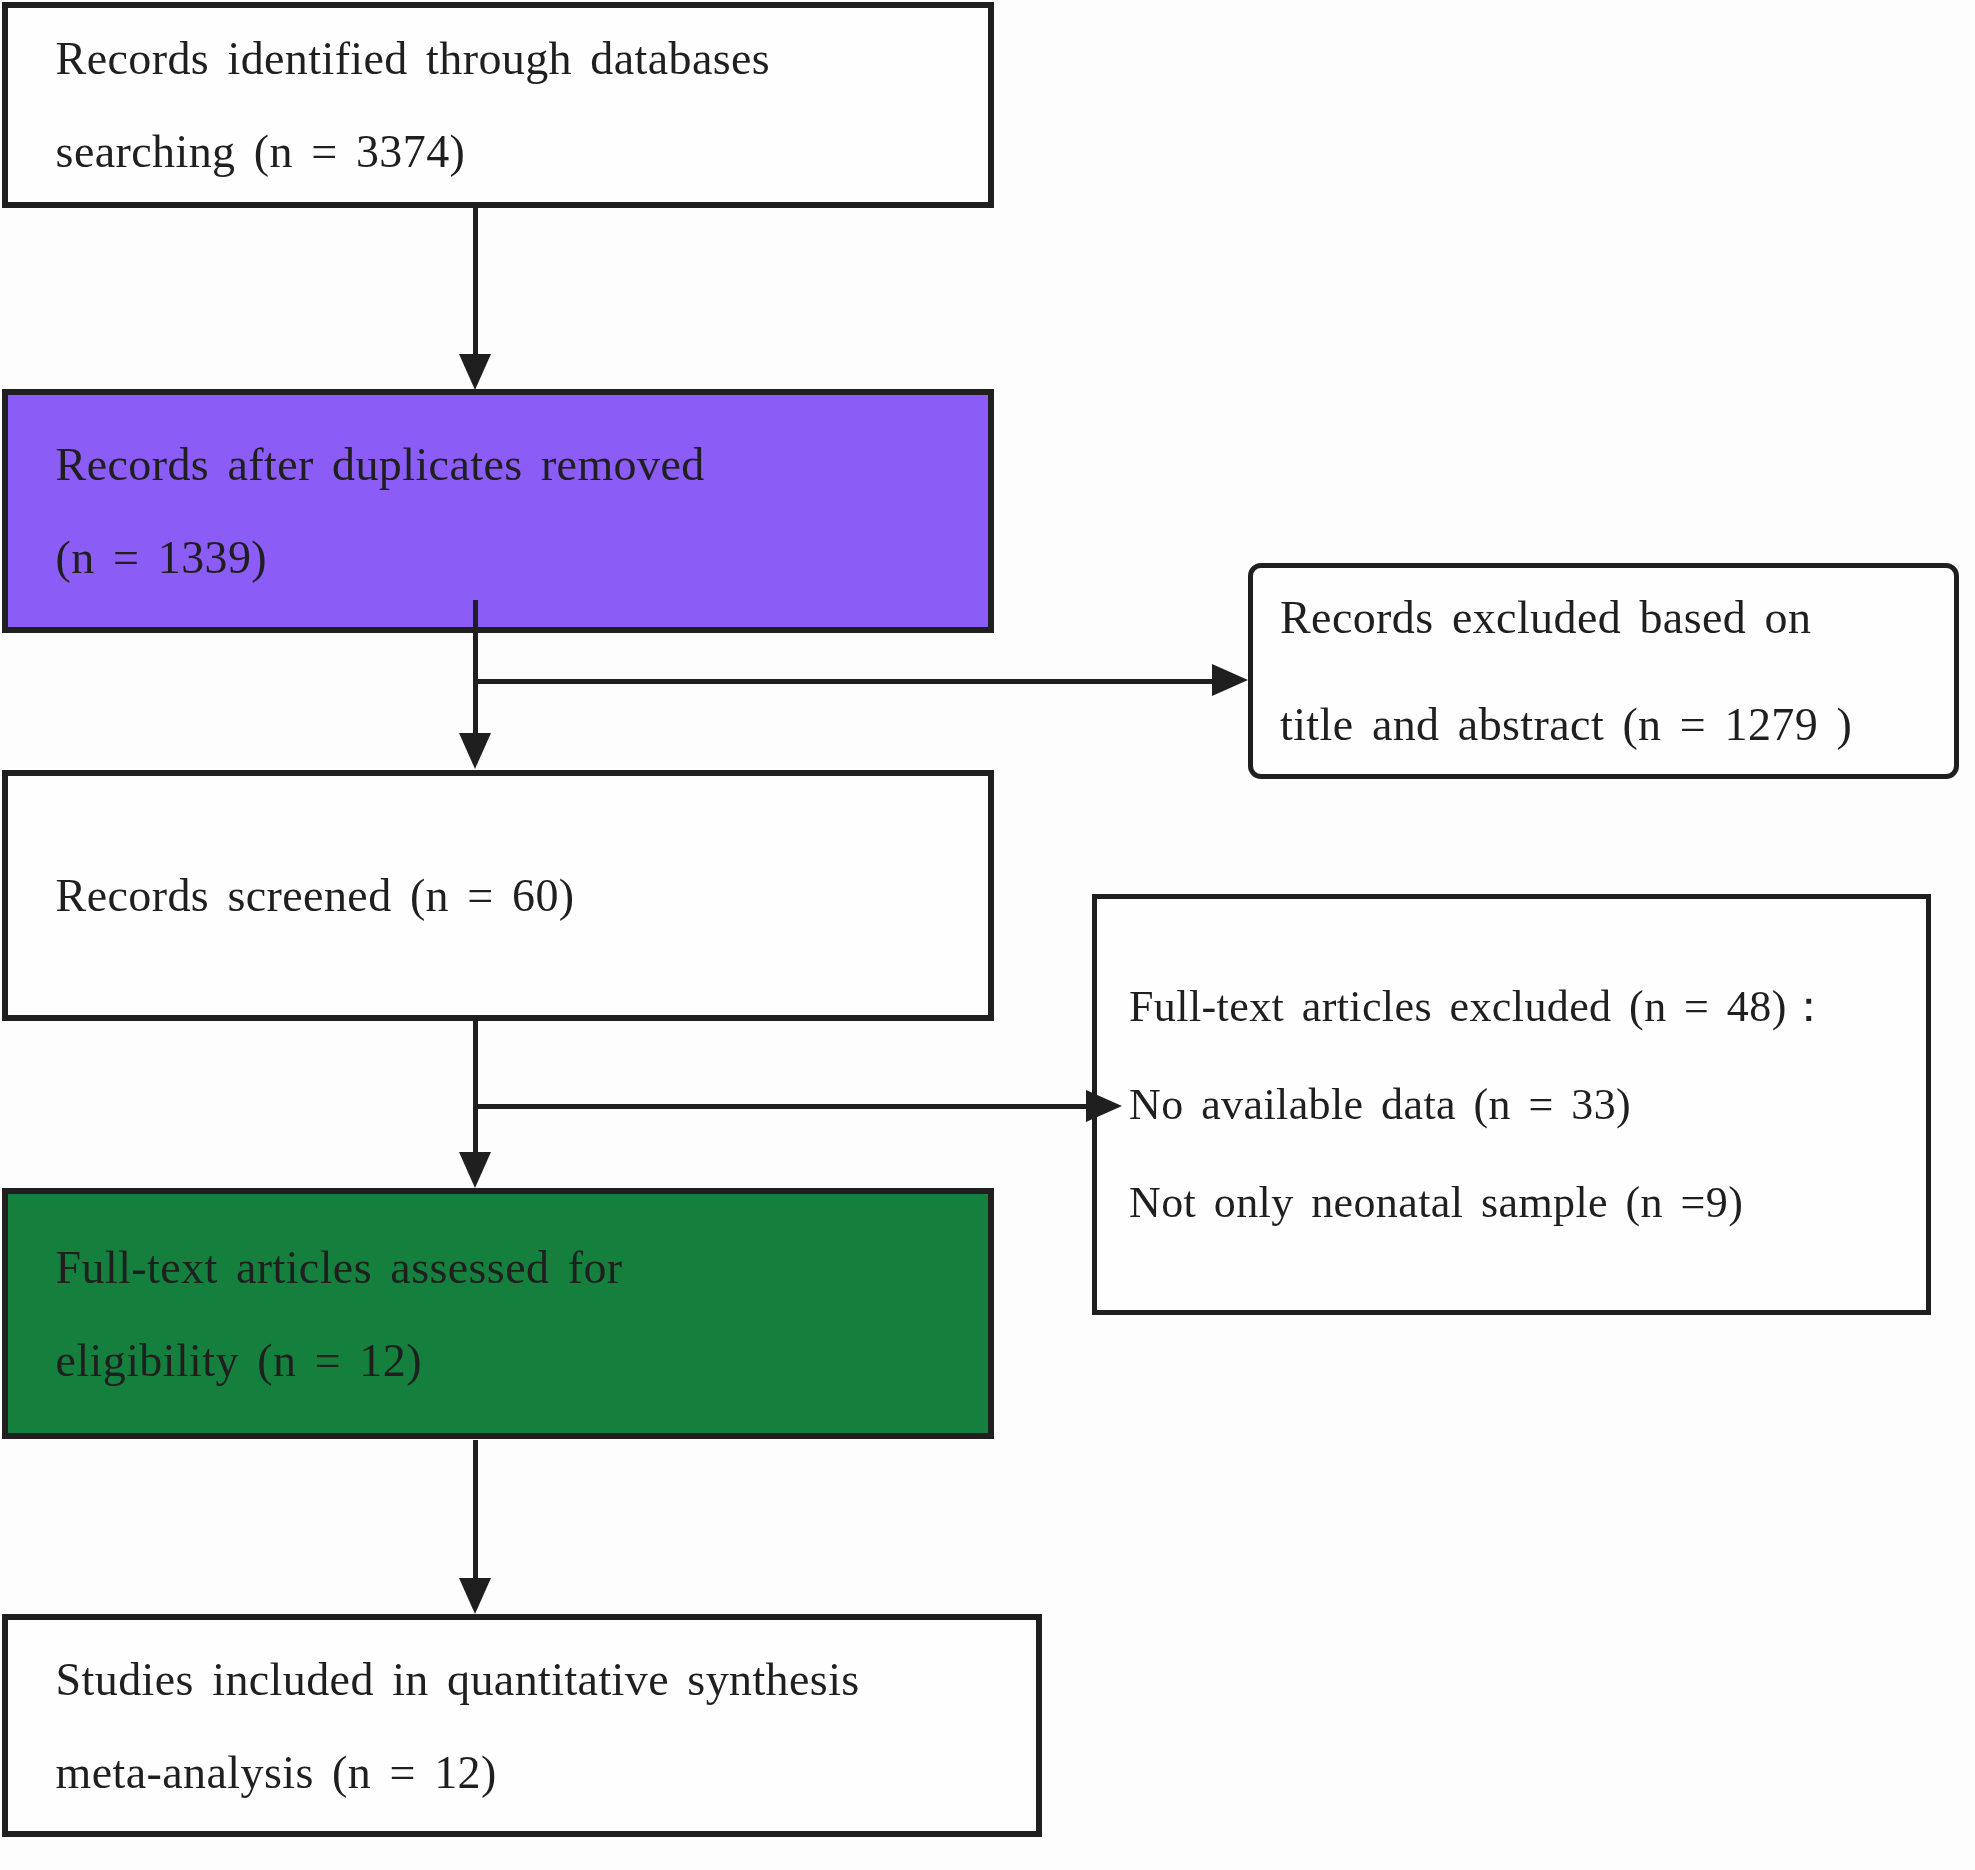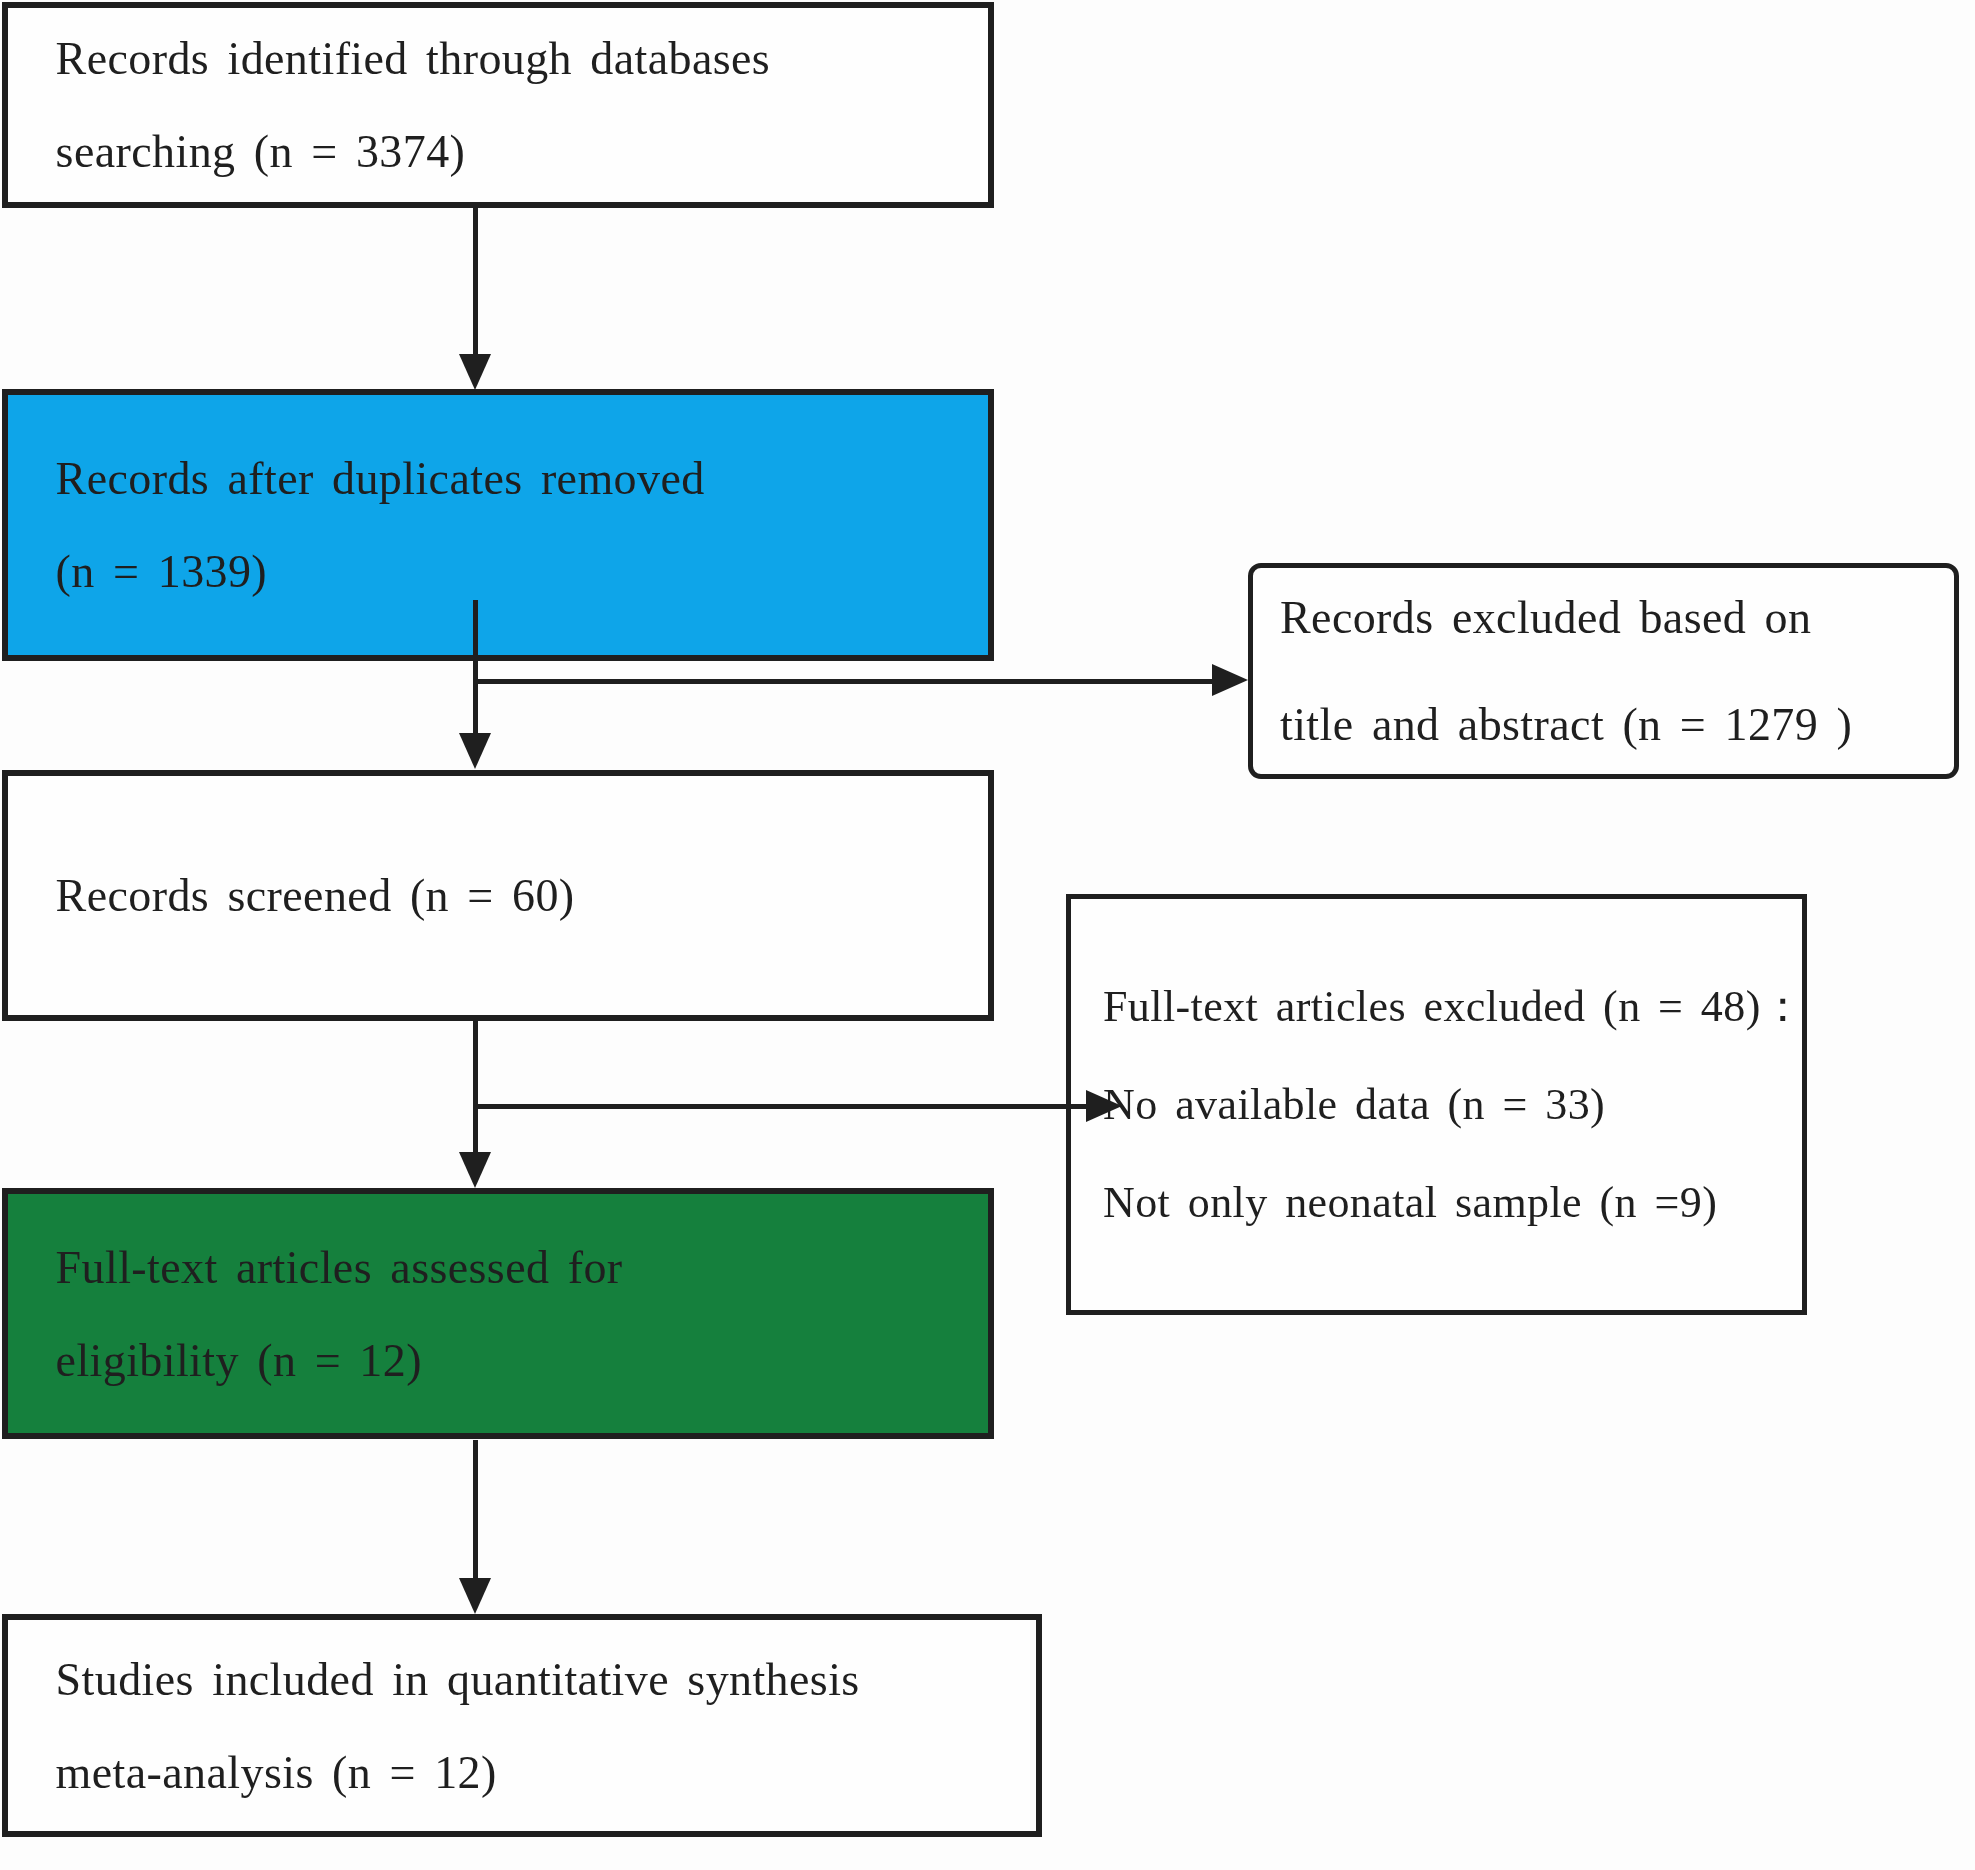--- a/index.html
+++ b/index.html
@@ -71,21 +71,21 @@
 </head>
 <body>
 
 <div class="canvas" style="background: rgb(253, 253, 253);">
 
   <div class="box" id="box-records-identified" style="left: 1.6px; top: 1.6px; width: 992px; height: 206px; background: rgb(254, 254, 254);">
     <span class="line">Records identified through databases</span>
     <span class="line">searching (n = 3374)</span>
   </div>
 
-  <div class="box" id="box-duplicates-removed" style="left: 1.6px; top: 389px; width: 992px; height: 272px; background: #0ea5e9;">
+  <div class="box" id="box-duplicates-removed" style="left: 1.6px; top: 389px; width: 992px; height: 244px; background: #8b5cf6;">
     <span class="line">Records after duplicates removed</span>
     <span class="line">(n = 1339)</span>
   </div>
 
   <div class="box" id="box-records-screened" style="left: 1.6px; top: 770px; width: 992px; height: 251px; background: rgb(254, 254, 254);">
     <span class="line">Records screened (n = 60)</span>
   </div>
 
   <div class="box" id="box-fulltext-assessed" style="left: 1.6px; top: 1188px; width: 992px; height: 251px; background: #15803d;">
     <span class="line">Full-text articles assessed for</span>
@@ -95,21 +95,21 @@
   <div class="box" id="box-studies-included" style="left: 1.6px; top: 1614px; width: 1040px; height: 223px; background: rgb(254, 254, 254);">
     <span class="line">Studies included in quantitative synthesis</span>
     <span class="line">meta-analysis (n = 12)</span>
   </div>
 
   <div class="box left-align" id="box-records-excluded-title-abstract" style="left: 1248px; top: 563px; width: 711px; height: 216px; background: rgb(254, 254, 254);">
     <span class="line">Records excluded based on</span>
     <span class="line">title and abstract (n = 1279 )</span>
   </div>
 
-  <div class="box left-align" id="box-fulltext-excluded" style="left: 1066px; top: 894px; width: 741px; height: 421px; background: rgb(254, 254, 254); font-family: Liberation Serif, serif;">
+  <div class="box left-align" id="box-fulltext-excluded" style="left: 1092px; top: 894px; width: 839px; height: 421px; background: rgb(254, 254, 254); font-family: Liberation Serif, serif;">
     <span class="line">Full-text articles excluded (n = 48)：</span>
     <span class="line">No available data (n = 33)</span>
     <span class="line">Not only neonatal sample (n =9)</span>
   </div>
 
   <div class="vline" style="left:473px; top:208px; height:150px;"></div>
   <div class="head-down" style="left:459px; top:354px;"></div>
 
   <div class="vline" style="left:473px; top:600px; height:136px;"></div>
   <div class="head-down" style="left:459px; top:733px;"></div>

